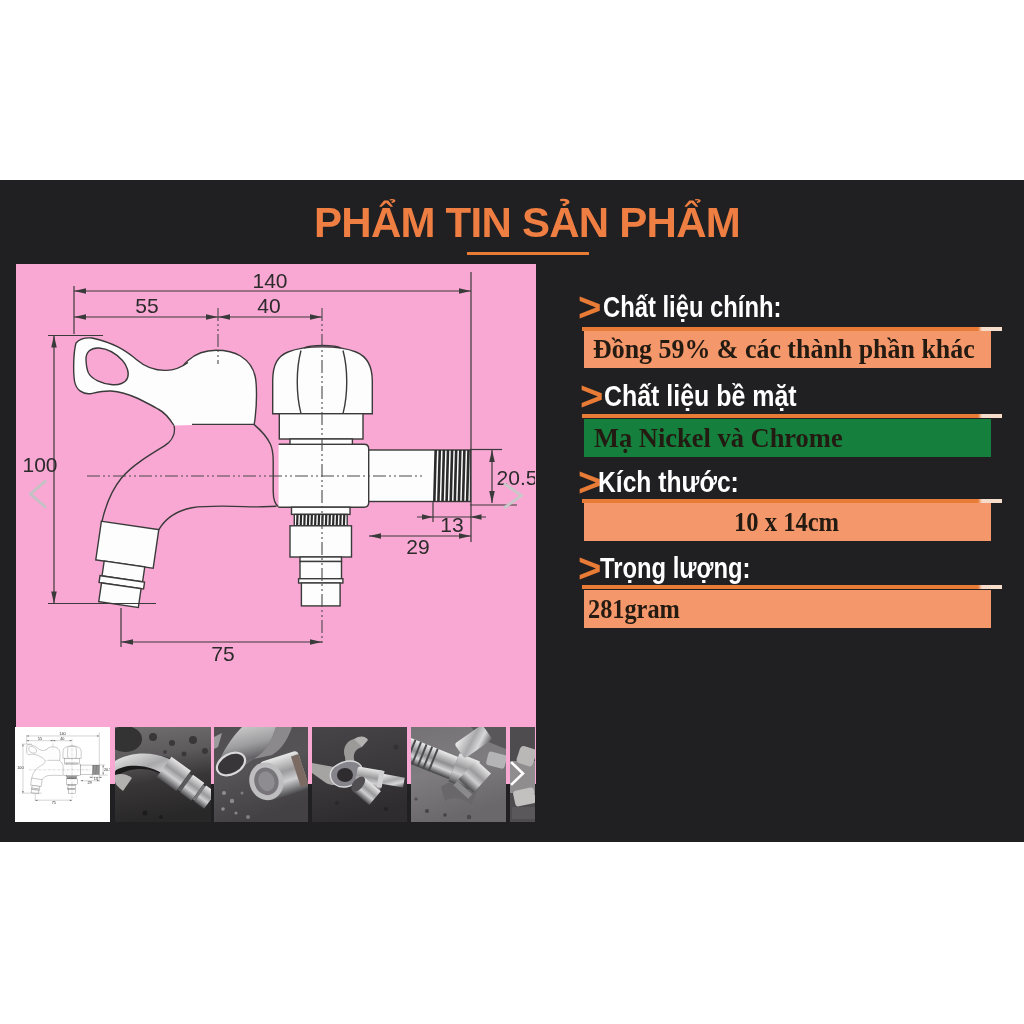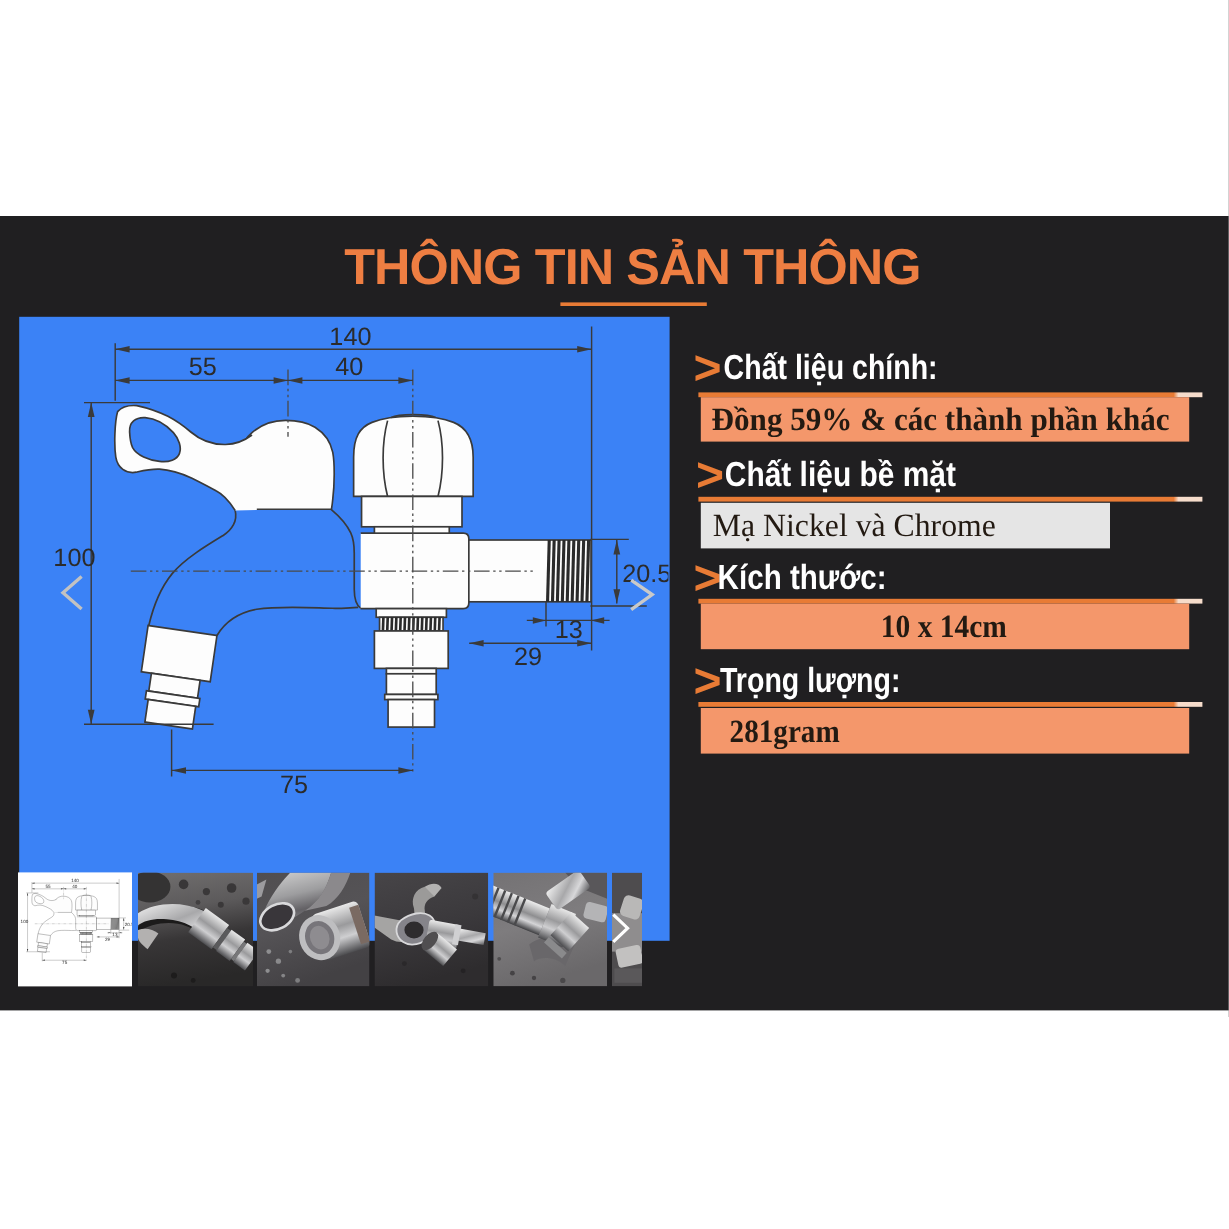--- a/index.html
+++ b/index.html
@@ -5,25 +5,25 @@
   html,body{margin:0;padding:0;}
   body{width:1024px;height:1024px;background:#ffffff;position:relative;overflow:hidden;
        font-family:"Liberation Sans", sans-serif;}
   .abs{position:absolute;}
 </style>
 </head>
 <body>
 
 <div class="abs" style="left:0;top:180px;width:1024px;height:662px;background:#201f21;"></div>
 
-<div class="abs" style="left:527px;top:199px;transform:translateX(-50%);font-size:42px;font-weight:bold;color:#ee7e42;letter-spacing:-0.75px;white-space:nowrap;">THÔNG TIN SẢN THÔNG</div>
+<div class="abs" style="left:527px;top:199px;transform:translateX(-50%);font-size:42px;font-weight:bold;color:#ee7e42;letter-spacing:-0.75px;white-space:nowrap;">PHẨM TIN SẢN PHẨM</div>
 
 <div class="abs" style="left:467px;top:252px;width:122px;height:3px;background:#e87b35;"></div>
 
-<div class="abs" style="left:16px;top:264px;width:520px;height:520px;background:#3b82f6;padding-left:22px;">
+<div class="abs" style="left:16px;top:264px;width:520px;height:520px;background:#f9a8d4;">
 <svg width="519" height="459" viewBox="0 0 519 459" xmlns="http://www.w3.org/2000/svg">
   <g id="fdraw">
 
   <g fill="#fdfdfd" stroke="#3a3a3a" stroke-width="1.4">
 
     <path d="M158,161.5 C160,170 155.5,177.5 148,182.2 C134,190.7 116,201.5 105.5,214 C96.5,225 90,240 86,257.3" fill="none"></path>
     <path d="M142.8,265.6 C150,253.5 161,246.5 176,243.7 C195,240.9 219,242.4 239,242.9 C247,243.1 255,242.3 260.5,242.2" fill="none"></path>
     <path d="M237.9,160.4 C244,165.5 250.5,172 254.3,180 C256.4,184.5 257.2,190 257.2,197 L257.2,227 C257.2,235 258.6,240.5 263,243.2" fill="none"></path>
 
     <path d="M262.6,243.2 L262.6,180.3 L348,180.3 Q352.7,180.3 352.7,185 L352.7,238.5 Q352.7,243.2 348,243.2 Z" stroke="none"></path>
@@ -164,37 +164,37 @@
 <div class="abs" style="left:582px;top:327px;width:420px;height:4px;background:linear-gradient(90deg,#e87b35 0,#e87b35 396px,#f6dccb 400px,#f6dccb 100%);"></div>
 
 <div class="abs" style="left:584px;top:331px;width:407px;height:37px;background:#f4976b;font-family:'Liberation Serif',serif;font-size:27px;font-weight:bold;color:#231a12;line-height:37px;padding-left:8px;box-sizing:border-box;white-space:nowrap;text-align:right;"><span style="display:inline-block;transform:scaleX(0.96);transform-origin:left center;">Đồng 59% &amp; các thành phần khác</span></div>
 
 <div class="abs" style="left:578px;top:380px;white-space:nowrap;">
   <span style="position:absolute;left:2px;top:-4px;font-size:40px;font-weight:bold;color:#e87b35;line-height:1;">&gt;</span><span style="display:inline-block;transform:scaleX(0.86);transform-origin:left center;font-size:29px;font-weight:bold;color:#ffffff;margin-left:26px;">Chất liệu bề mặt</span>
 </div>
 
 <div class="abs" style="left:582px;top:414px;width:420px;height:4px;background:linear-gradient(90deg,#e87b35 0,#e87b35 396px,#f6dccb 400px,#f6dccb 100%);"></div>
 
-<div class="abs" style="left:584px;top:419px;width:341px;height:38px;background:#e5e5e5;font-family:'Liberation Serif',serif;font-size:27px;font-weight:normal;color:#231a12;line-height:38px;padding-left:10px;box-sizing:border-box;white-space:nowrap;"><span style="display:inline-block;transform:scaleX(0.98);transform-origin:left center;">Mạ Nickel và Chrome</span></div>
+<div class="abs" style="left:584px;top:419px;width:407px;height:38px;background:#15803d;font-family:'Liberation Serif',serif;font-size:27px;font-weight:bold;color:#231a12;line-height:38px;padding-left:10px;box-sizing:border-box;white-space:nowrap;"><span style="display:inline-block;transform:scaleX(0.98);transform-origin:left center;">Mạ Nickel và Chrome</span></div>
 
 <div class="abs" style="left:578px;top:466px;white-space:nowrap;">
   <span style="position:absolute;left:0px;top:-4px;font-size:40px;font-weight:bold;color:#e87b35;line-height:1;">&gt;</span><span style="display:inline-block;transform:scaleX(0.85);transform-origin:left center;font-size:29px;font-weight:bold;color:#ffffff;margin-left:20px;">Kích thước:</span>
 </div>
 
 <div class="abs" style="left:582px;top:499px;width:420px;height:4px;background:linear-gradient(90deg,#e87b35 0,#e87b35 396px,#f6dccb 400px,#f6dccb 100%);"></div>
 
 <div class="abs" style="left:584px;top:503px;width:407px;height:38px;background:#f4976b;font-family:'Liberation Serif',serif;font-size:27px;font-weight:bold;color:#231a12;line-height:38px;padding-left:9px;box-sizing:border-box;white-space:nowrap;text-align:center;"><span style="display:inline-block;transform:scaleX(0.91);transform-origin:left center;">10 x 14cm</span></div>
 
 <div class="abs" style="left:578px;top:552px;white-space:nowrap;">
   <span style="position:absolute;left:0px;top:-4px;font-size:40px;font-weight:bold;color:#e87b35;line-height:1;">&gt;</span><span style="display:inline-block;transform:scaleX(0.82);transform-origin:left center;font-size:29px;font-weight:bold;color:#ffffff;margin-left:22px;">Trọng lượng:</span>
 </div>
 
 <div class="abs" style="left:582px;top:585px;width:420px;height:4px;background:linear-gradient(90deg,#e87b35 0,#e87b35 396px,#f6dccb 400px,#f6dccb 100%);"></div>
 
-<div class="abs" style="left:584px;top:590px;width:407px;height:38px;background:#f4976b;font-family:'Liberation Serif',serif;font-size:27px;font-weight:bold;color:#231a12;line-height:38px;padding-left:24px;box-sizing:border-box;white-space:nowrap;"><span style="display:inline-block;transform:scaleX(0.90);transform-origin:left center;">281gram</span></div>
+<div class="abs" style="left:584px;top:590px;width:407px;height:38px;background:#f4976b;font-family:'Liberation Serif',serif;font-size:27px;font-weight:bold;color:#231a12;line-height:38px;padding-left:4px;box-sizing:border-box;white-space:nowrap;"><span style="display:inline-block;transform:scaleX(0.90);transform-origin:left center;">281gram</span></div>
 
 <div class="abs" style="left:15px;top:727px;width:95px;height:95px;background:#ffffff;overflow:hidden;">
   <svg width="95" height="95" viewBox="0 0 95 95" xmlns="http://www.w3.org/2000/svg" xmlns:xlink="http://www.w3.org/1999/xlink">
     <use href="#fdraw" xlink:href="#fdraw" transform="translate(1,4) scale(0.183)"></use>
   </svg>
 </div>
 
 <div class="abs" style="left:115px;top:727px;width:96px;height:95px;overflow:hidden;">
   <svg width="96" height="95" viewBox="0 0 96 95" xmlns="http://www.w3.org/2000/svg">
     <defs>

